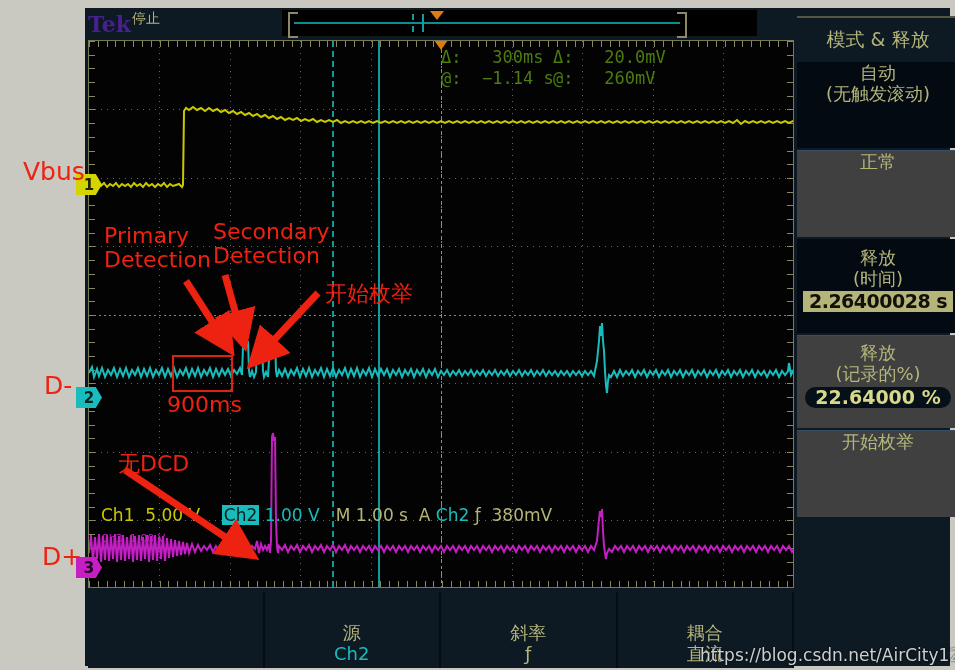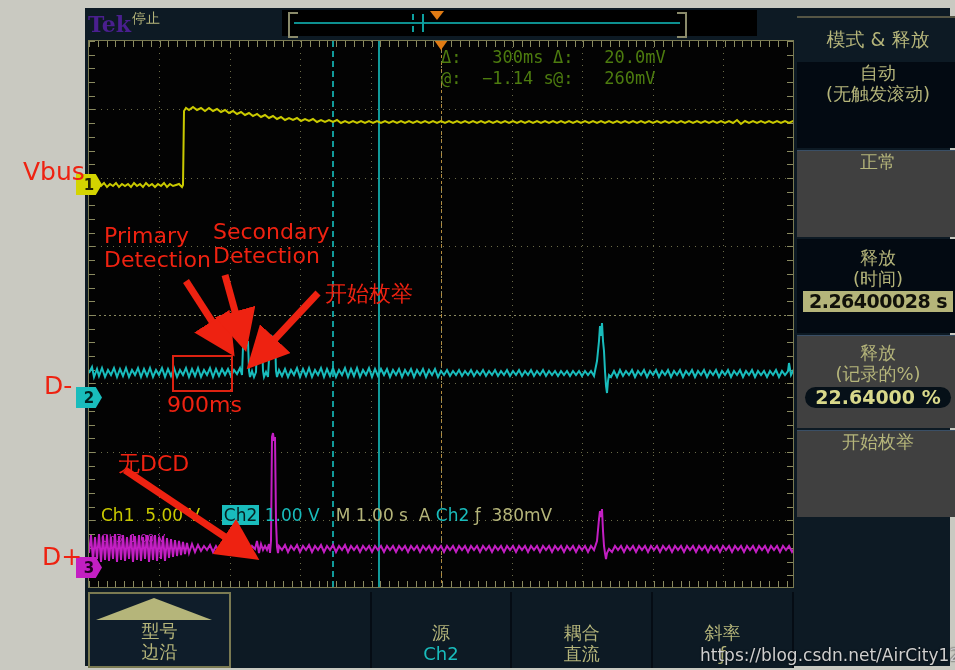--- a/index.html
+++ b/index.html
@@ -301,43 +301,38 @@
       </div>
 
       <div class="side-btn lite">
         <span>开始枚举</span>
       </div>
     </div>
 
 
     <div class="botmenu">
 
-      <div class="bot-btn sel">
-        <div class="roofpoly"></div>
-        <span>型号</span>
-        <span>边沿</span>
-      </div>
 
       <div class="bot-btn">
         <span></span>
       </div>
 
       <div class="bot-btn">
         <span>源</span>
         <span class="c">Ch2</span>
       </div>
 
       <div class="bot-btn">
+        <span>斜率</span>
+        <span>ƒ</span>
+      </div>
+
+      <div class="bot-btn">
         <span>耦合</span>
         <span>直流</span>
-      </div>
-
-      <div class="bot-btn">
-        <span>斜率</span>
-        <span>ƒ</span>
       </div>
 
     </div>
 
   </div>
 
   <div class="ann ann-big" style="left:23px;top:158px">Vbus</div>
   <div class="ann ann-big" style="left:44px;top:372px">D-</div>
   <div class="ann ann-big" style="left:42px;top:543px">D+</div>
 

